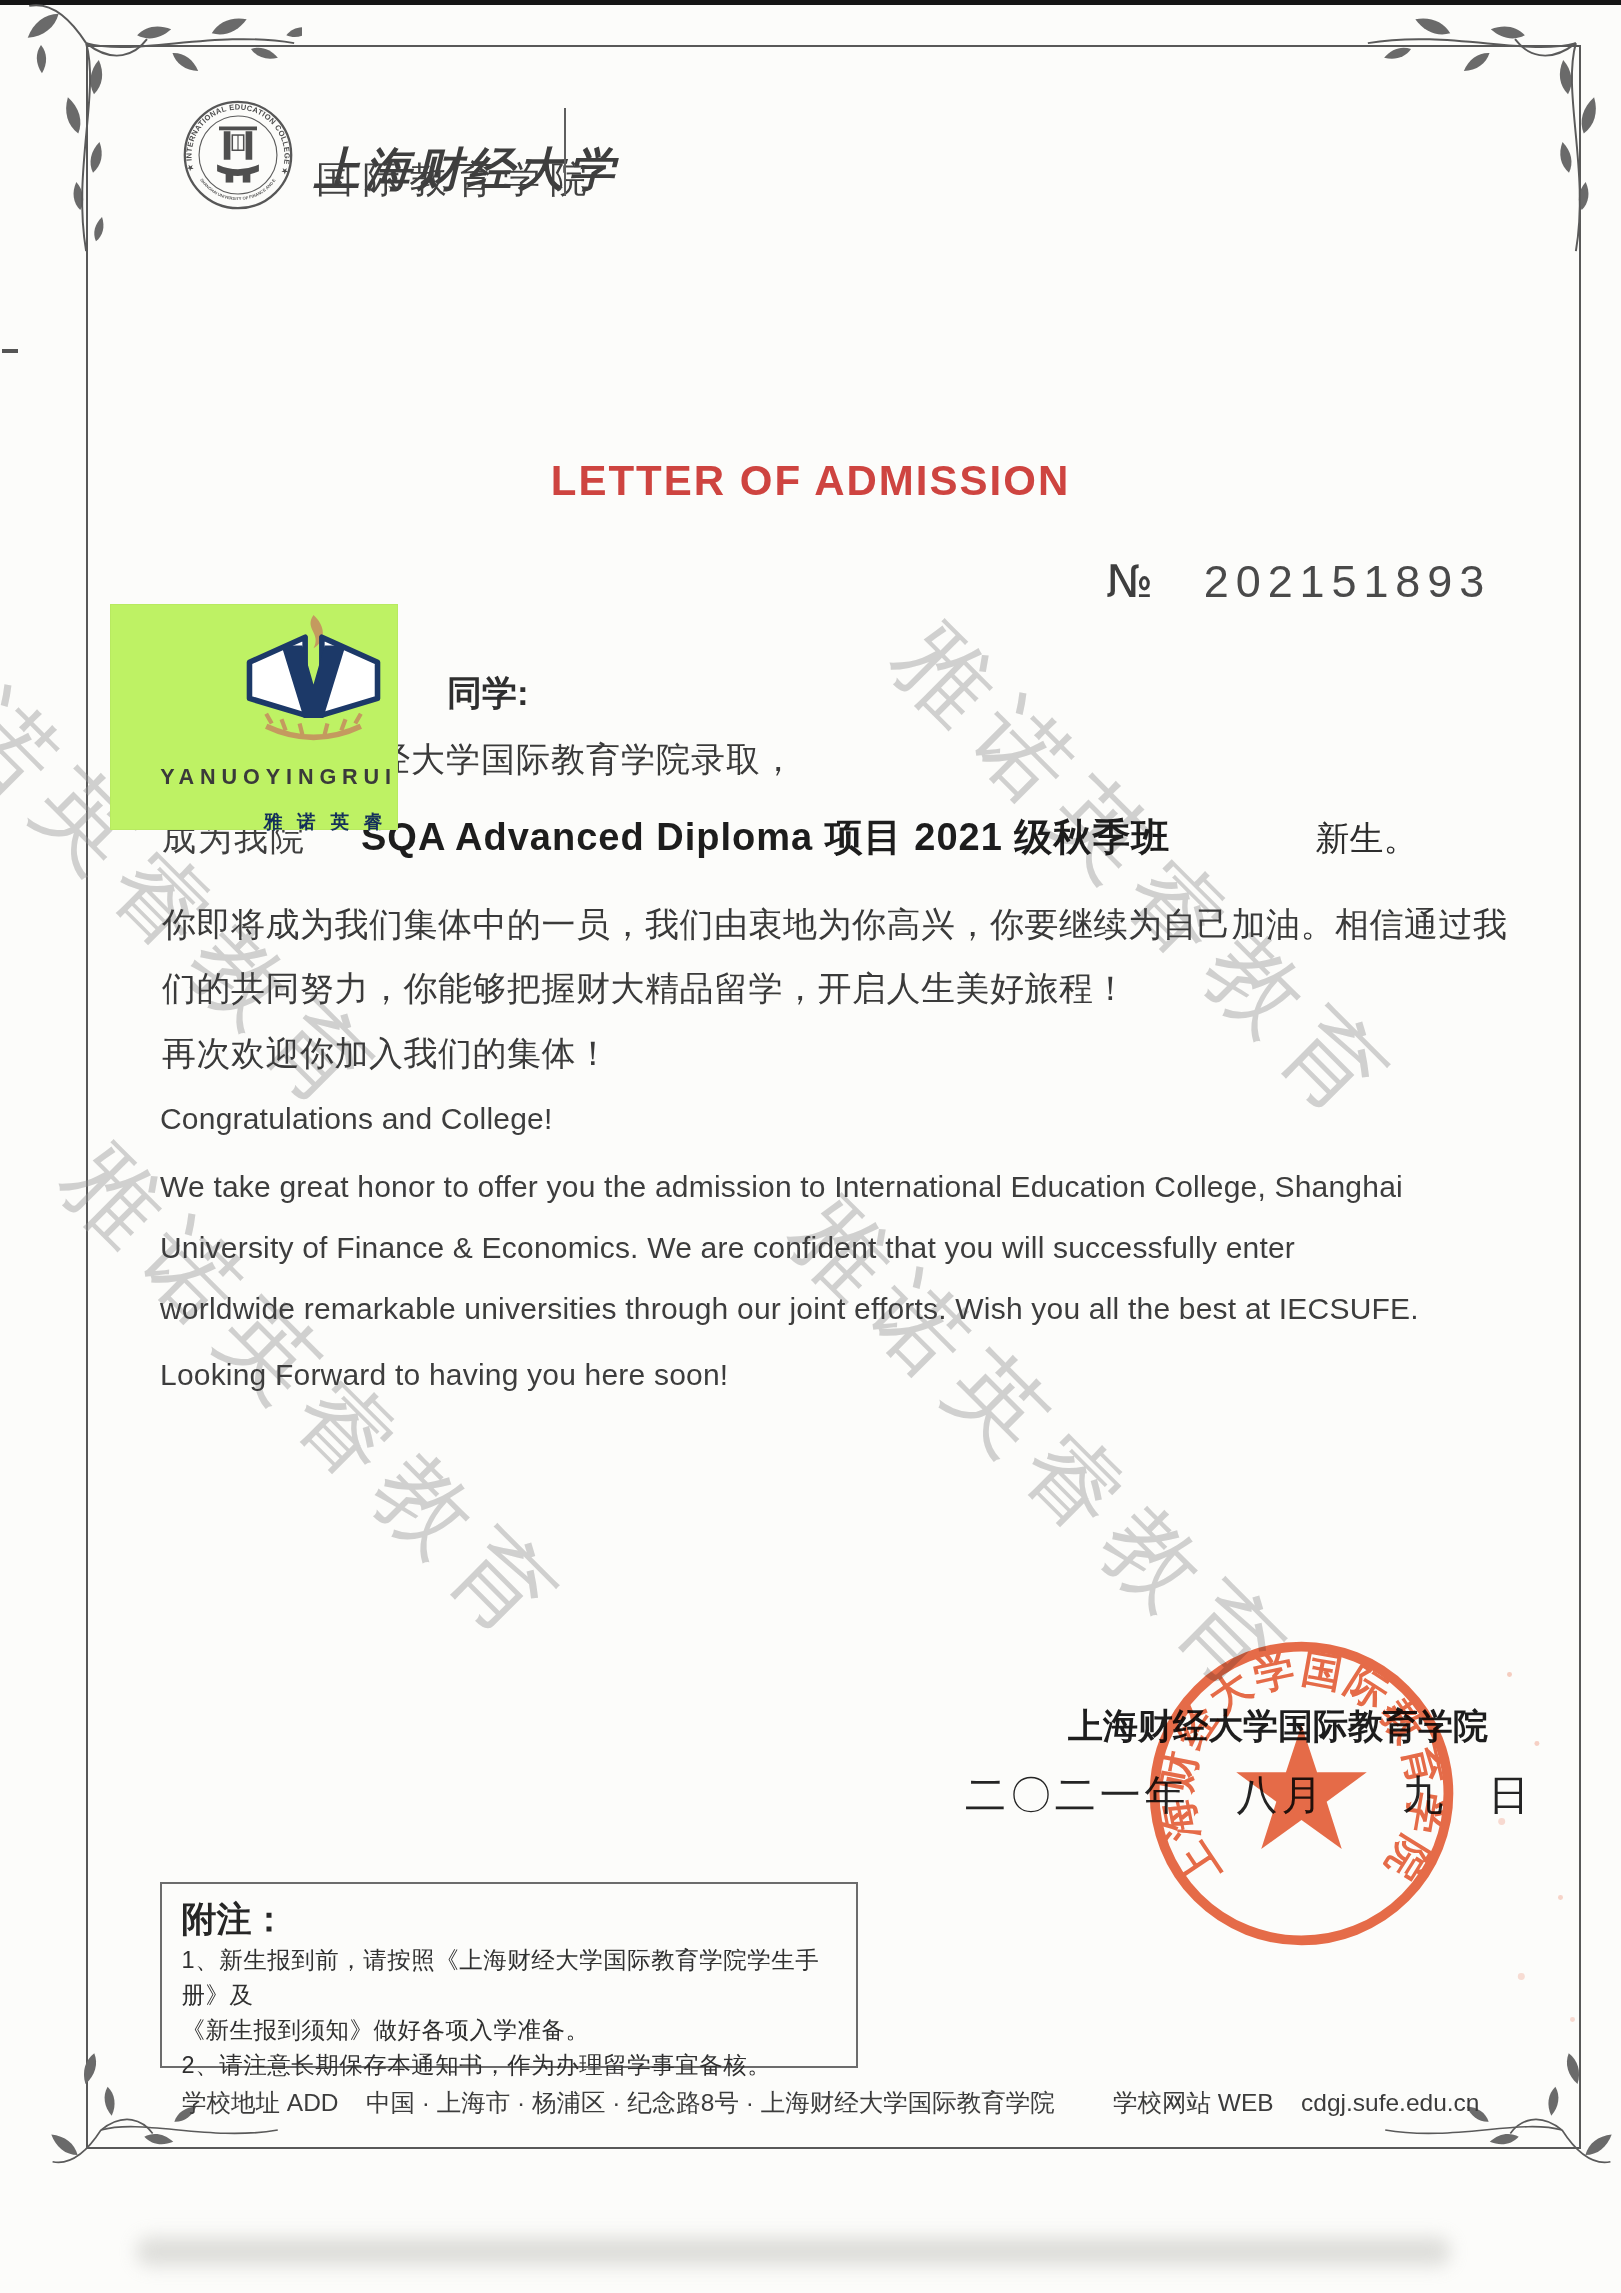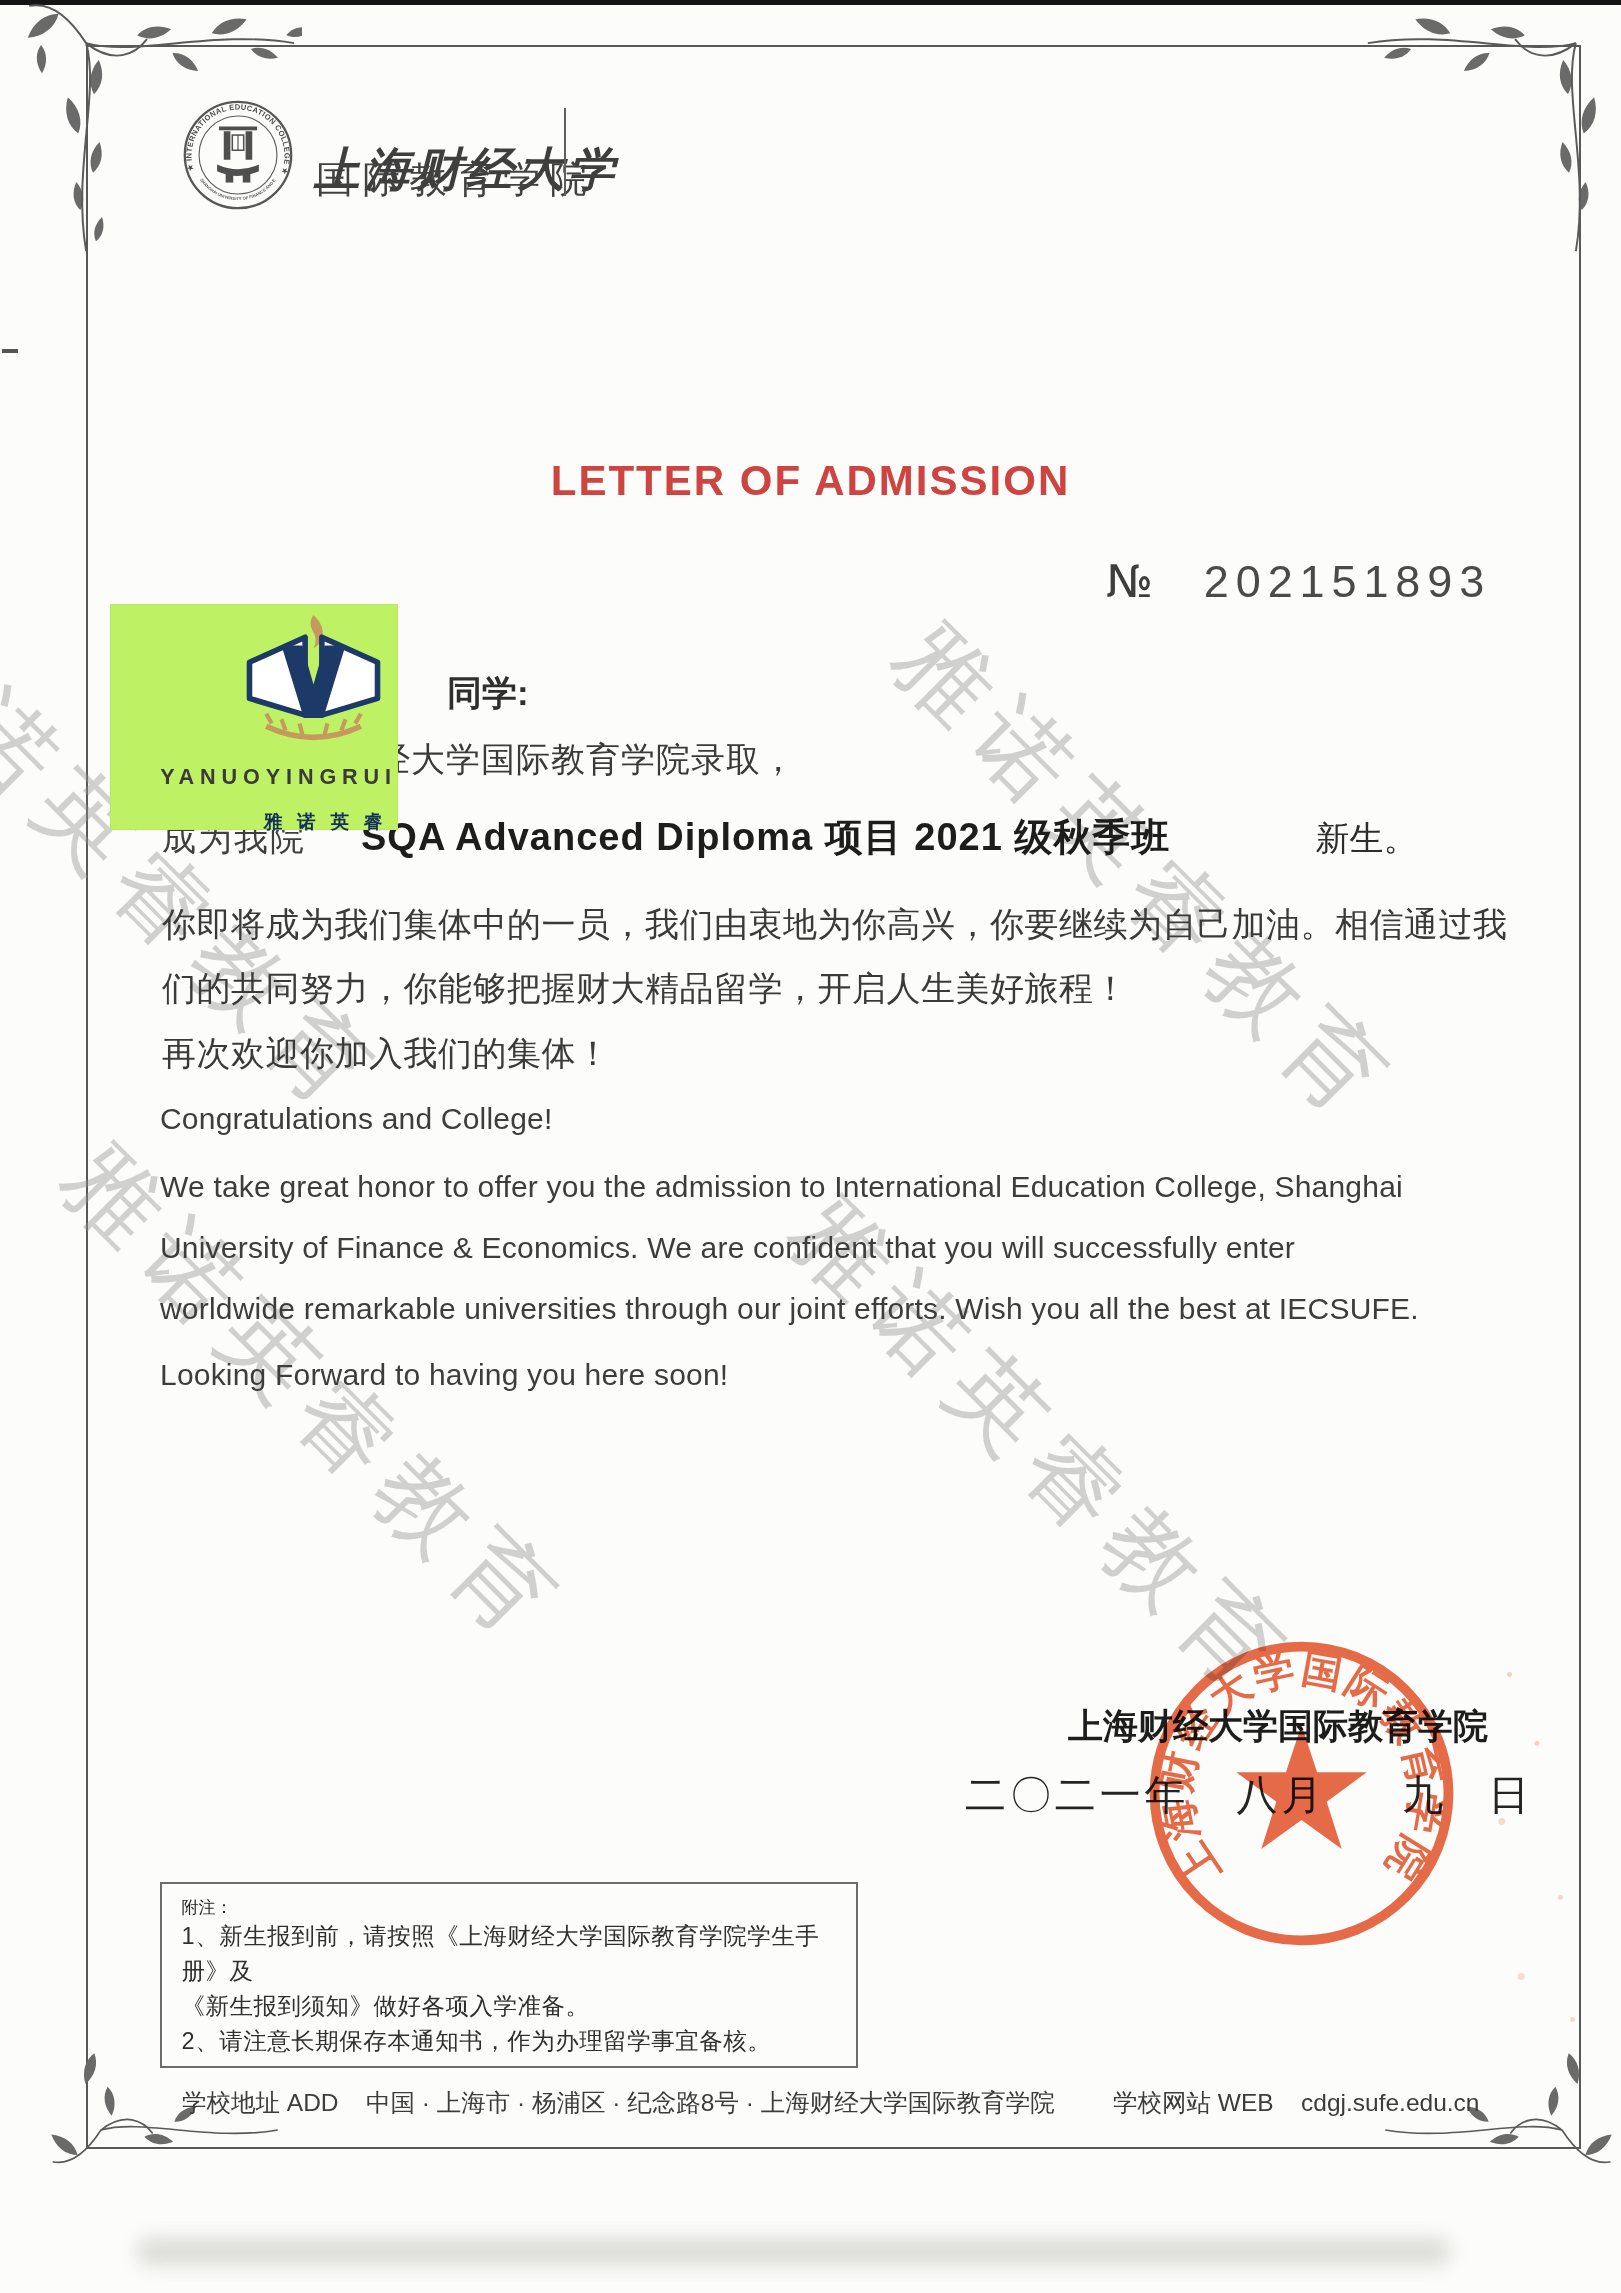--- a/index.html
+++ b/index.html
@@ -70,21 +70,21 @@
   .sig-date{left:965px;top:1768px;font-size:41px;color:#242424;white-space:nowrap;z-index:2;letter-spacing:3.9px;}
   .sig-date .m{margin-left:47px;text-align:center;}
   .sig-date .d{margin-left:76px;letter-spacing:45px;}
   .stamp{left:1135px;top:1627px;width:333px;height:333px;z-index:5;opacity:.88;mix-blend-mode:multiply;}
   .speckles{left:1507px;top:1672px;width:4.9px;height:4.9px;border-radius:50%;background:rgba(230,95,57,.3);
     box-shadow:27.4px 69px 0 rgba(230,95,57,.28),-7.8px 147px 0 1px rgba(230,95,57,.22),
     51px 223px 0 rgba(230,95,57,.26),11.8px 302px 0 1px rgba(230,95,57,.2),63px 345px 0 rgba(230,95,57,.22);z-index:2;}
   
   .notes{left:160px;top:1882px;width:698px;height:186px;border:2px solid #6c6c6c;z-index:2;
          box-sizing:border-box;padding:11.8px 19.6px;}
-  .notes .nt{font-size:17px;font-weight:400;color:#262626;}
+  .notes .nt{font-size:35px;font-weight:700;color:#262626;}
   .notes .nl{font-size:23.5px;color:#303030;line-height:35px;letter-spacing:0.5px;}
   
   .footer-addr{left:182px;top:2086px;font-size:24.5px;color:#3c3c3c;white-space:nowrap;z-index:2;}
   .footer-web{left:1113px;top:2086px;font-size:24.5px;color:#3c3c3c;white-space:nowrap;z-index:2;}
   .flabel{margin-right:27.4px;}
 </style>
 </head>
 <body>
 
 <svg width="0" height="0" style="position:absolute">

